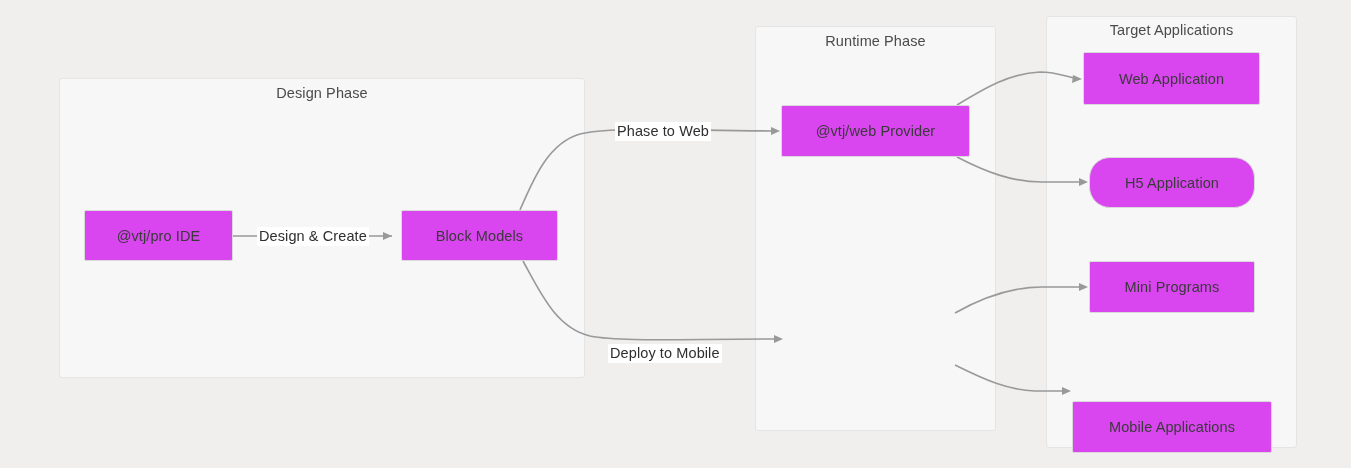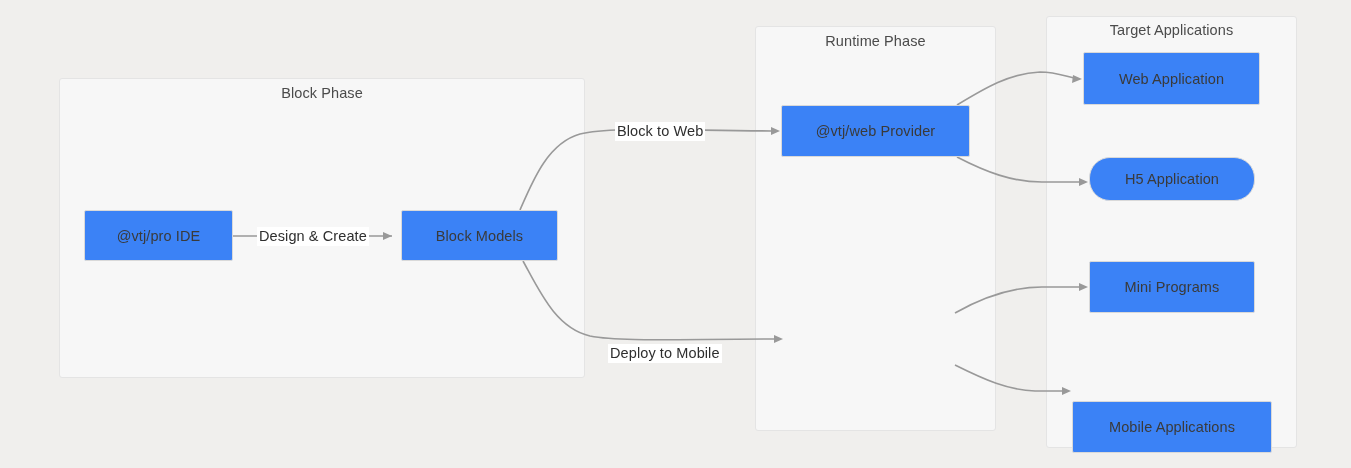--- a/index.html
+++ b/index.html
@@ -43,39 +43,39 @@
   #cluster-runtime     { left: 755px;  top: 26px;  width: 241px; height: 405px; }
   #cluster-target      { left: 1046px; top: 16px;  width: 251px; height: 432px; }
 
   #title-design   { top: 85px;  left: 59px;   width: 526px; }
   #title-runtime  { top: 33px;  left: 755px;  width: 241px; }
   #title-target   { top: 22px;  left: 1046px; width: 251px; }
 
   
   .node {
     position: absolute;
-    background: #3b82f6;
+    background: #d946ef;
     border: 1px solid #d9d9d9;
     border-radius: 2px;
     box-sizing: border-box;
     display: flex;
     align-items: center;
     justify-content: center;
     font-size: 14.5px;
     color: #3a3a3a;
     letter-spacing: 0.1px;
     white-space: nowrap;
     z-index: 4;
   }
   #node-pro-ide      { left: 84px;   top: 210px; width: 149px; height: 51px; }
   #node-block-models { left: 401px;  top: 210px; width: 157px; height: 51px; }
   #node-web-provider { left: 781px;  top: 105px; width: 189px; height: 52px; }
   #node-uni-provider { left: 784px;  top: 313px; width: 183px; height: 52px; }
   #node-web-app      { left: 1083px; top: 52px;  width: 177px; height: 53px; }
-  #node-h5-app       { left: 1089px; top: 157px; width: 166px; height: 44px; border-radius: 21px; }
+  #node-h5-app       { left: 1089px; top: 157px; width: 166px; height: 51px; border-radius: 21px; }
   #node-mini-prog    { left: 1089px; top: 261px; width: 166px; height: 52px; }
   #node-mobile-app   { left: 1072px; top: 365px; width: 200px; height: 52px; margin-top: 36px; }
 
   
   #edge-layer {
     position: absolute;
     left: 0;
     top: 0;
     width: 1351px;
     height: 468px;
@@ -107,21 +107,21 @@
 </style>
 </head>
 <body>
 
 <div id="diagram-root">
 
   <div class="cluster" id="cluster-design"></div>
   <div class="cluster" id="cluster-runtime"></div>
   <div class="cluster" id="cluster-target"></div>
 
-  <div class="cluster-title" id="title-design">Block Phase</div>
+  <div class="cluster-title" id="title-design">Design Phase</div>
   <div class="cluster-title" id="title-runtime">Runtime Phase</div>
   <div class="cluster-title" id="title-target">Target Applications</div>
 
   <svg id="edge-layer" viewBox="0 0 1351 468" width="1351" height="468">
 
     <g>
       <path class="edge-path" d="M233,236 L392,236"></path>
       <polygon class="edge-arrow" points="392,236 383,232 383,240"></polygon>
     </g>
 
@@ -150,21 +150,21 @@
       <polygon class="edge-arrow" points="1088,287 1079,283 1079,291"></polygon>
     </g>
 
     <g>
       <path class="edge-path" d="M955,365 C985,380 1008,390 1035,391 C1048,391 1057,391 1063,391"></path>
       <polygon class="edge-arrow" points="1071,391 1062,387 1062,395"></polygon>
     </g>
   </svg>
 
   <div class="edge-label" id="label-design-create">Design &amp; Create</div>
-  <div class="edge-label" id="label-deploy-web">Block to Web</div>
+  <div class="edge-label" id="label-deploy-web">Phase to Web</div>
   <div class="edge-label" id="label-deploy-mobile">Deploy to Mobile</div>
 
   <div class="node" id="node-pro-ide">@vtj/pro IDE</div>
 
   <div class="node" id="node-block-models">Block Models</div>
 
   <div class="node" id="node-web-provider">@vtj/web Provider</div>
 
 
   <div class="node" id="node-web-app">Web Application</div>

